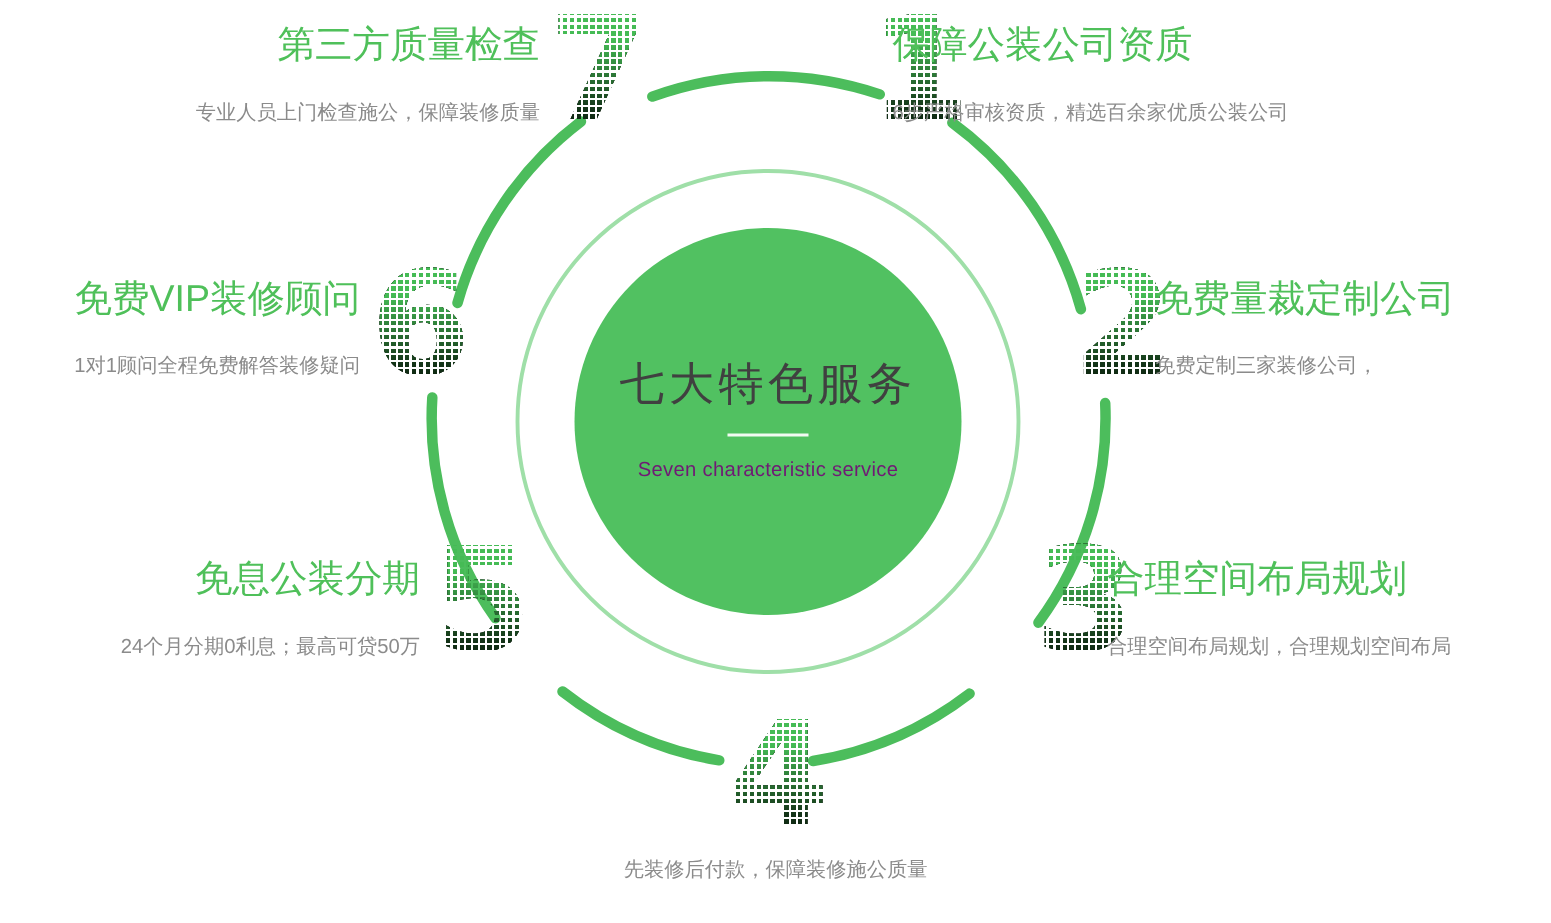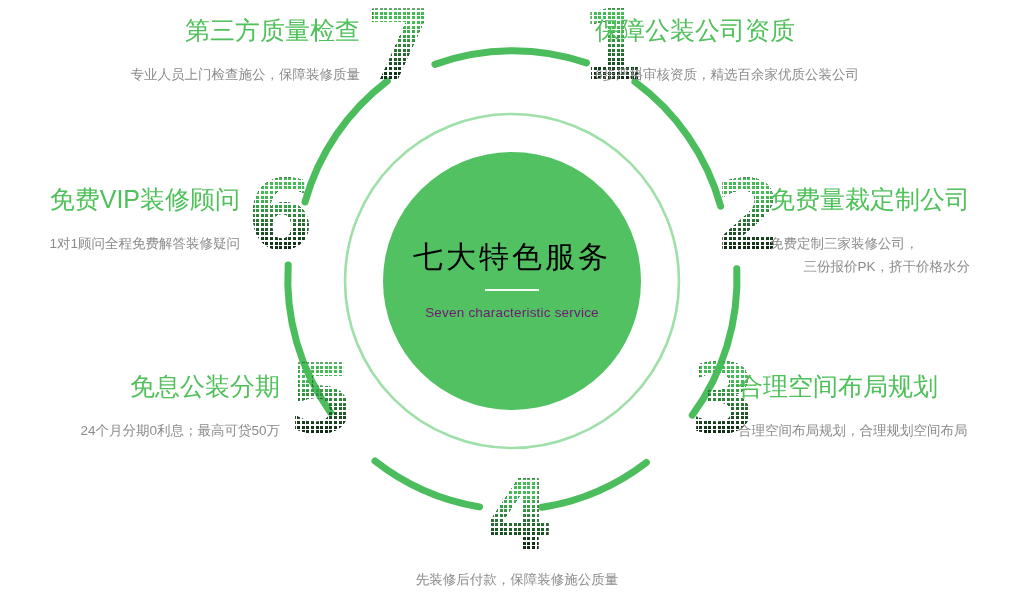--- a/index.html
+++ b/index.html
@@ -13,21 +13,21 @@
   
   #ring{position:absolute;left:0;top:0;width:1034px;height:615px;}
 
   
   .center-core{
     position:absolute;left:383px;top:152px;width:258px;height:258px;
     border-radius:50%;background:#51c161;
     display:flex;flex-direction:column;align-items:center;justify-content:center;
   }
   .center-title{
-    color:#000000;font-size:30px;letter-spacing:3px;line-height:1;
+    color:#404040;font-size:30px;letter-spacing:3px;line-height:1;
     font-weight:400;white-space:nowrap;text-align:right;
   }
   .center-rule{width:54px;height:2px;background:#ffffff;opacity:.92;margin:17px 0 14px;}
   .center-sub{
     color:#701a75;font-size:13.5px;letter-spacing:.2px;white-space:nowrap;font-weight:400;
   }
 
   
   .item{position:absolute;}
   .item .title{
@@ -96,21 +96,20 @@
   <div class="num" style="left:366px;top:-2px;font-size:96px;">7</div>
 
   <div class="item right" style="left:595px;top:16px;">
     <div class="title">保障公装公司资质</div>
     <div class="desc">6步严格审核资质，精选百余家优质公装公司</div>
   </div>
 
   <div class="item right" style="left:770px;top:185px;">
     <div class="title">免费量裁定制公司</div>
     <div class="desc">免费定制三家装修公司，</div>
-    <div class="desc" style="margin-top:2px;text-align:right;">三份报价PK，挤干价格水分</div>
   </div>
 
   <div class="item right" style="left:738px;top:372px;">
     <div class="title">合理空间布局规划</div>
     <div class="desc">合理空间布局规划，合理规划空间布局</div>
   </div>
 
   <div class="item center" style="left:357px;top:549px;width:320px;">
     <div class="desc">先装修后付款，保障装修施公质量</div>
   </div>

